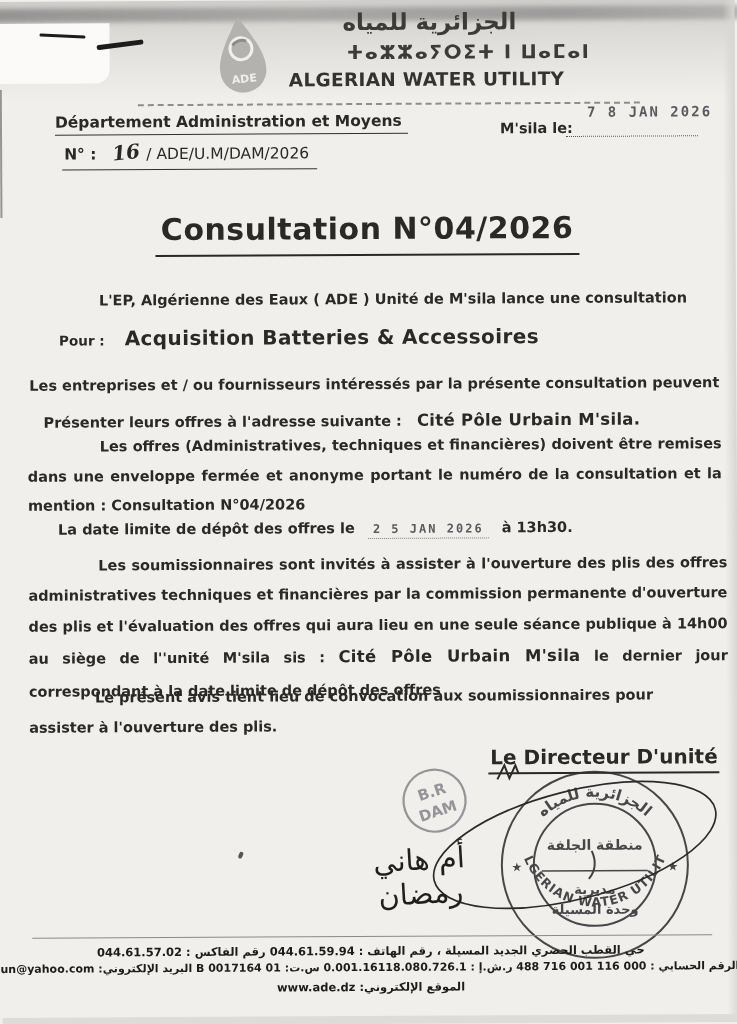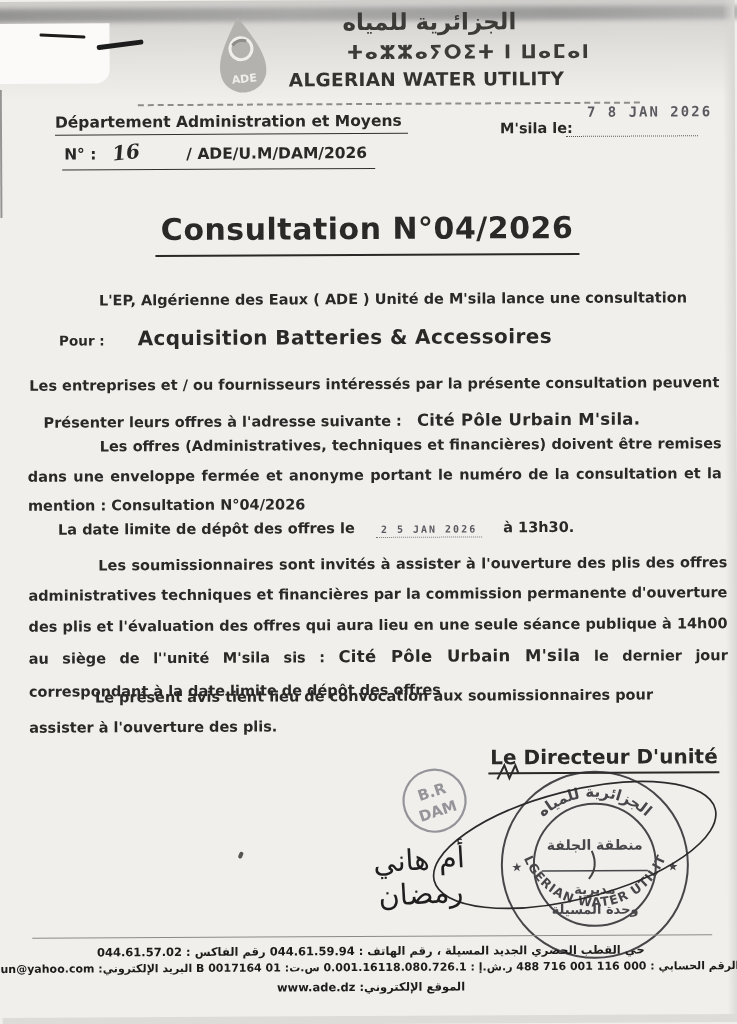--- a/index.html
+++ b/index.html
@@ -35,36 +35,36 @@
   .msila { left:502px; top:121px; font-size:14.5px; font-weight:700;text-align:right; }
   .dotline { left:568px; top:121px; width:132px; height:16px; border-bottom:1.6px dotted #555; }
   .stamp-date { font-family:"DejaVu Sans Mono", monospace; color:#3f3f47;
     letter-spacing:2px; opacity:.85; font-weight:700; }
   .date1 { left:589px; top:105px; font-size:14px; }
   .ref-line { left:64px; top:139px; display:flex; align-items:baseline;
     border-bottom:1.6px solid #33312e; padding:0 8px 5px 2px; }
   .ref-label { font-size:15.5px; font-weight:700; }
   .ref-num { font-family:"DejaVu Serif", serif; font-style:italic; font-size:20px;
     font-weight:700; margin:0 6px 0 16px; transform:rotate(-6deg); display:inline-block; }
-  .ref-rest { font-size:15.5px; font-weight:700;margin-left:40px; }
+  .ref-rest { font-size:15.5px; font-weight:400; }
   
   .doc-title { left:50%; top:211px; transform:translateX(-50%); font-size:30px;
     font-weight:700; letter-spacing:.5px; border-bottom:2.5px solid #2b2927;
     padding:0 6px 8px; white-space:nowrap; }
   .intro { left:100px; top:289px; width:625px; font-size:14px; font-weight:600; }
   .pour { left:60px; top:325px; display:flex; align-items:baseline; }
-  .pour-label { font-size:13.5px; font-weight:700; margin-right:33px; }
+  .pour-label { font-size:13.5px; font-weight:700; margin-right:20px; }
   .pour-subject { font-size:20px; font-weight:700; letter-spacing:.4px; }
   .bodytxt { font-size:14.5px; font-weight:600; line-height:2.05; }
   .para1 { left:30px; top:370px; width:698px; }
   .para2 { left:44px; top:404px; white-space:nowrap; }
   .addr { font-size:16.5px; font-weight:700; letter-spacing:.3px; }
   .para3 { left:28px; top:431px; width:694px; text-indent:72px; text-align:justify; margin:0; }
   .deadline { left:58px; top:514px; white-space:nowrap; }
-  .date2 { font-size:10px; border-bottom:1.6px dotted #666; padding:0 5px 2px; margin:0 16px; }
+  .date2 { font-size:12px; border-bottom:1.6px dotted #666; padding:0 5px 2px; margin:0 8px; }
   .para5 { left:28px; top:549px; width:699px; text-indent:70px; text-align:justify; margin:0; line-height:2.1; }
   .para6 { left:28px; top:681px; width:650px; text-indent:66px; margin:0; line-height:2.1; }
   .sig-title { left:487px; top:746px; font-size:20px; font-weight:700;
     border-bottom:2px solid #2b2927; padding:0 2px 3px; white-space:nowrap; }
   .stamp-svg { left:368px; top:756px; }
   .sig-name { left:328px; top:843px; width:180px; font-size:29px; color:#1f1f1f;
     transform:rotate(-3deg); text-align:center; }
   .sig-role { left:336px; top:891px; font-size:20px; font-weight:700; color:#242220; }
   
   .footer-divider { left:30px; top:936px; width:680px; border-top:1.5px solid #8c8a86; }

